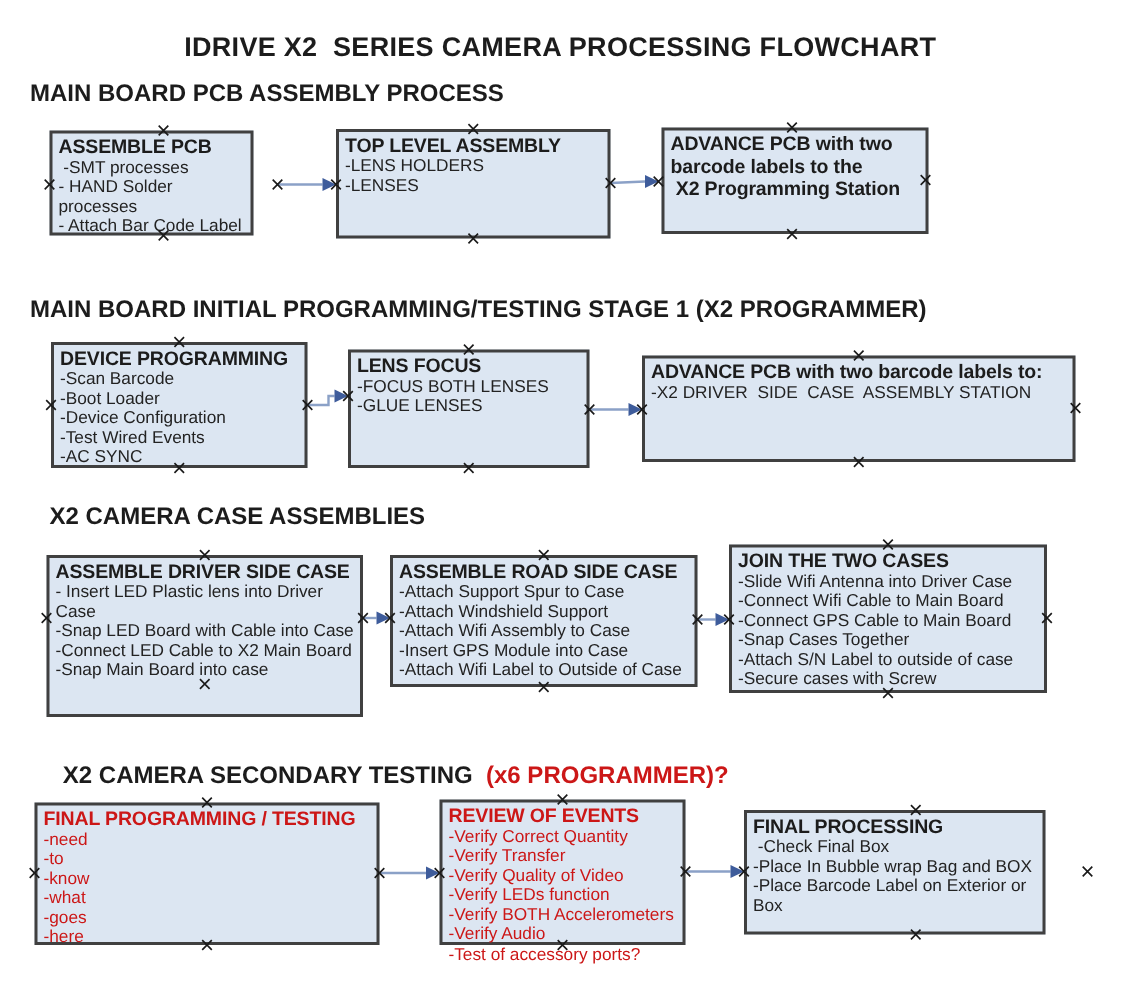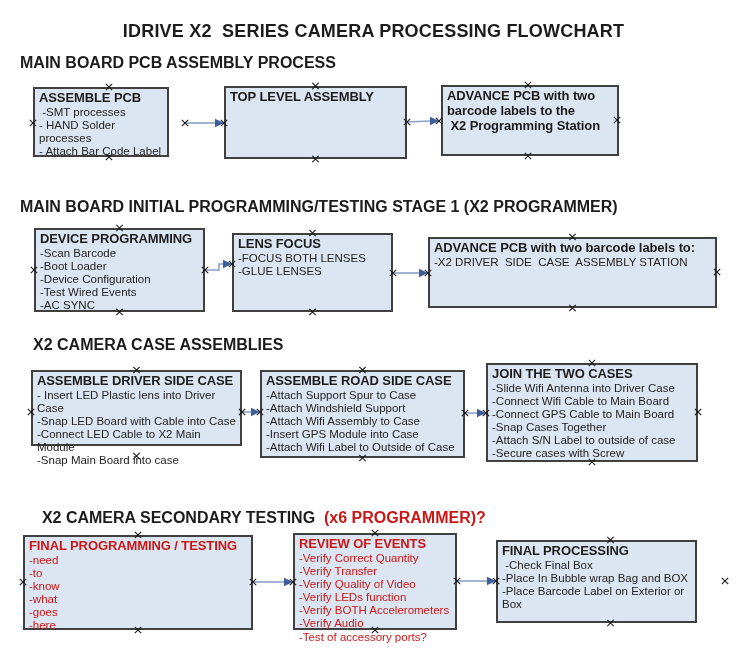--- a/index.html
+++ b/index.html
@@ -51,20 +51,24 @@
 <div class="flowbox" id="b11" style="left:33px;top:87px;width:136px;height:70px;">
   <div class="box-title">ASSEMBLE PCB</div>
   <div class="box-items">
       <div class="line"> -SMT processes</div>
       <div class="line">- HAND Solder processes</div>
       <div class="line">- Attach Bar Code Label</div>
     </div>
 </div>
 <div class="flowbox" id="b12" style="left:224px;top:86px;width:183px;height:73px;">
   <div class="box-title">TOP LEVEL ASSEMBLY</div>
+  <div class="box-items">
+      <div class="line">-LENS HOLDERS</div>
+      <div class="line">-LENSES</div>
+    </div>
 </div>
 <div class="flowbox" id="b13" style="left:441px;top:85px;width:178px;height:71px;">
   <div class="box-title">ADVANCE PCB with two
 barcode labels to the
  X2 Programming Station</div>
   <div class="box-items"></div>
 </div>
 
 <div class="flowbox" id="b21" style="left:34px;top:228px;width:171px;height:84px;">
   <div class="box-title">DEVICE PROGRAMMING</div>
@@ -83,26 +87,26 @@
       <div class="line">-GLUE LENSES</div>
     </div>
 </div>
 <div class="flowbox" id="b23" style="left:428px;top:237px;width:289px;height:71px;">
   <div class="box-title">ADVANCE PCB with two barcode labels to:</div>
   <div class="box-items">
       <div class="line">-X2 DRIVER  SIDE  CASE  ASSEMBLY STATION</div>
     </div>
 </div>
 
-<div class="flowbox" id="b31" style="left:31px;top:370px;width:211px;height:76px;">
+<div class="flowbox" id="b31" style="left:31px;top:370px;width:211px;height:108px;">
   <div class="box-title">ASSEMBLE DRIVER SIDE CASE</div>
   <div class="box-items">
       <div class="line">- Insert LED Plastic lens into Driver Case</div>
       <div class="line">-Snap LED Board with Cable into Case</div>
-      <div class="line">-Connect LED Cable to X2 Main Module</div>
+      <div class="line">-Connect LED Cable to X2 Main Board</div>
       <div class="line">-Snap Main Board into case</div>
     </div>
 </div>
 <div class="flowbox" id="b32" style="left:260px;top:370px;width:205px;height:88px;">
   <div class="box-title">ASSEMBLE ROAD SIDE CASE</div>
   <div class="box-items">
       <div class="line">-Attach Support Spur to Case</div>
       <div class="line">-Attach Windshield Support</div>
       <div class="line">-Attach Wifi Assembly to Case</div>
       <div class="line">-Insert GPS Module into Case</div>

